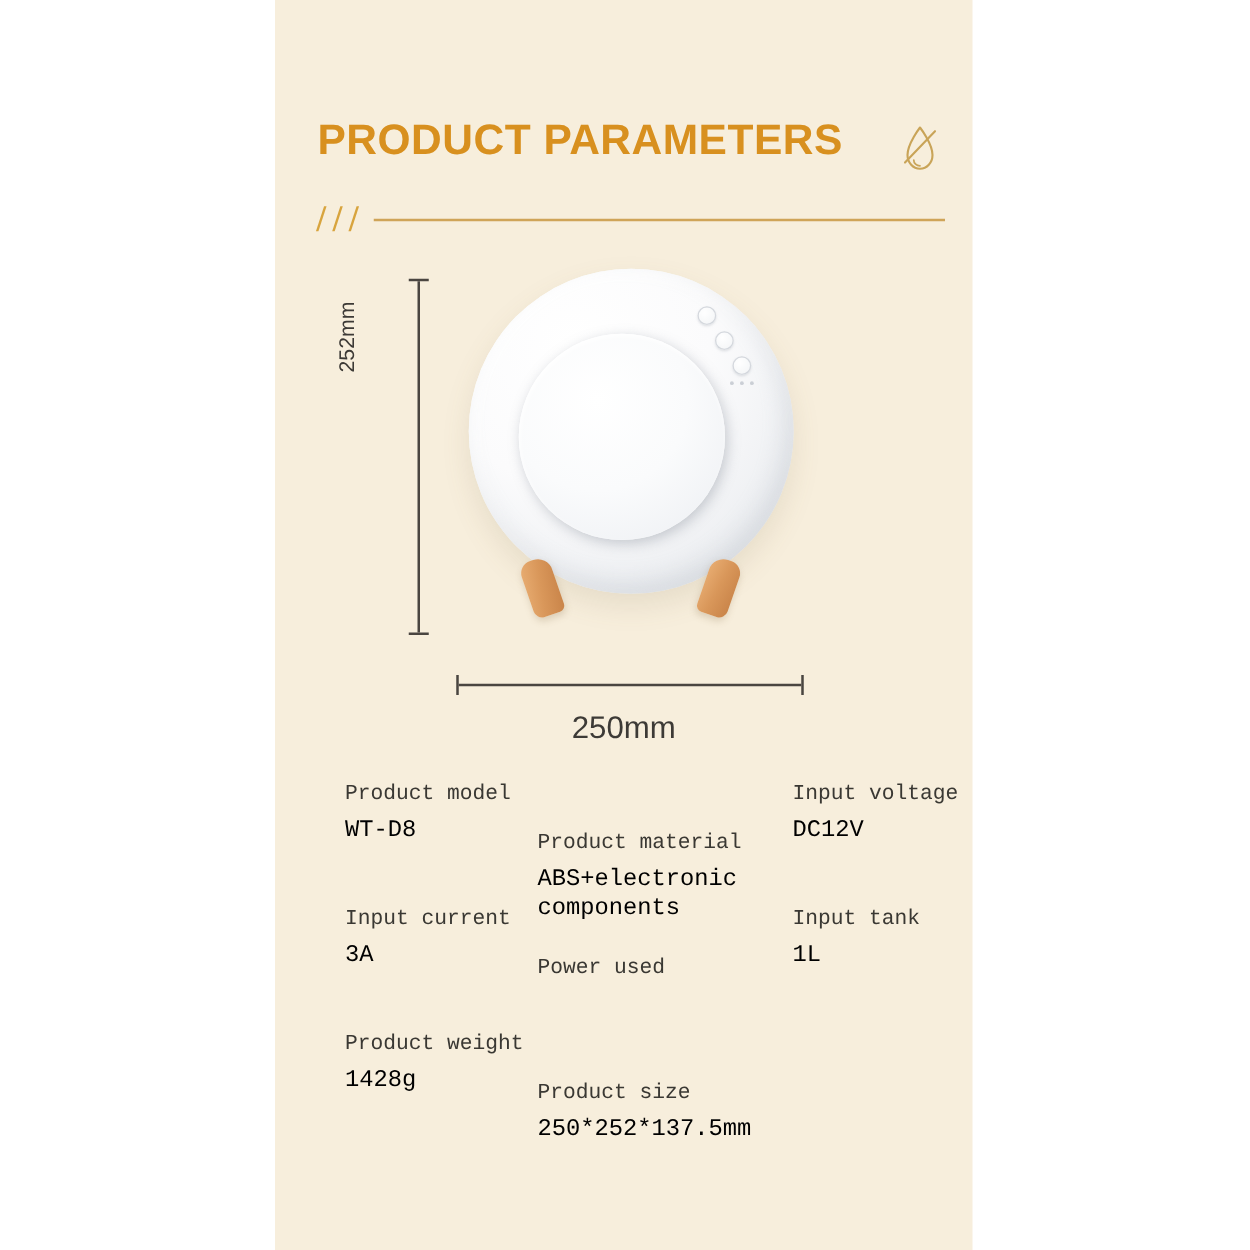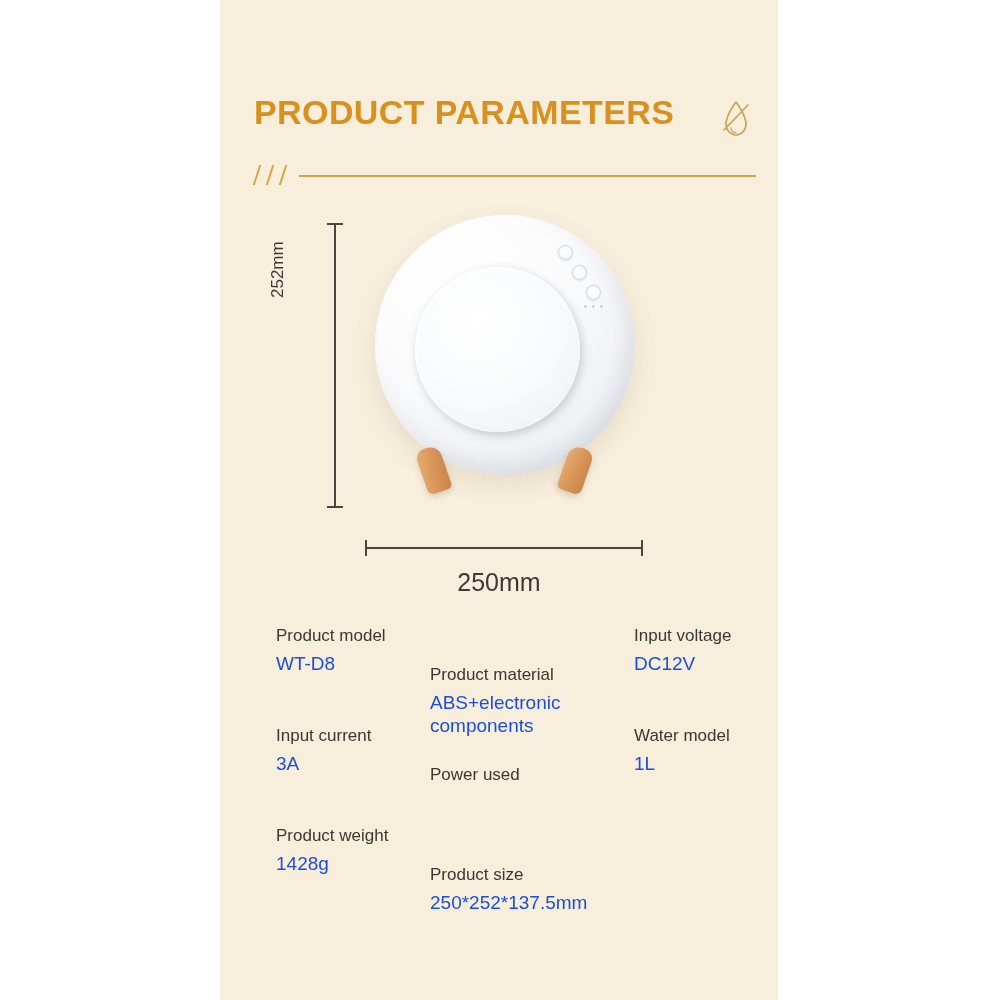--- a/index.html
+++ b/index.html
@@ -258,35 +258,36 @@
     top: 625px;
     width: 558px;
   }
   .spec-row {
     position: relative;
     height: 100px;
   }
   .spec-cell {
     position: absolute;
     top: 0;
+    font-family: Liberation Mono, monospace;
   }
   .spec-cell.c1 { left: 56px;  width: 150px; }
   .spec-cell.c2 { left: 210px; width: 215px; margin-top: 39px; }
   .spec-cell.c3 { left: 414px; width: 120px; }
 
   .spec-label {
     font-size: 17px;
     color: #3a3833;
     line-height: 1.25;
     white-space: nowrap;
   }
   .spec-value {
     margin-top: 7px;
     font-size: 19px;
-    color: #1d4ed8;
+    color: #000000;
     line-height: 1.18;
   }
   .spec-value.wrap { white-space: normal; max-width: 185px; }
 </style>
 </head>
 <body>
 
 <div id="page">
 
   <div id="header">
@@ -363,21 +364,21 @@
 
     <div class="spec-row">
       <div class="spec-cell c1">
         <div class="spec-label">Input current</div>
         <div class="spec-value">3A</div>
       </div>
       <div class="spec-cell c2">
         <div class="spec-label">Power used</div>
       </div>
       <div class="spec-cell c3">
-        <div class="spec-label">Water model</div>
+        <div class="spec-label">Input tank</div>
         <div class="spec-value">1L</div>
       </div>
     </div>
 
     <div class="spec-row">
       <div class="spec-cell c1">
         <div class="spec-label">Product weight</div>
         <div class="spec-value">1428g</div>
       </div>
       <div class="spec-cell c2">

